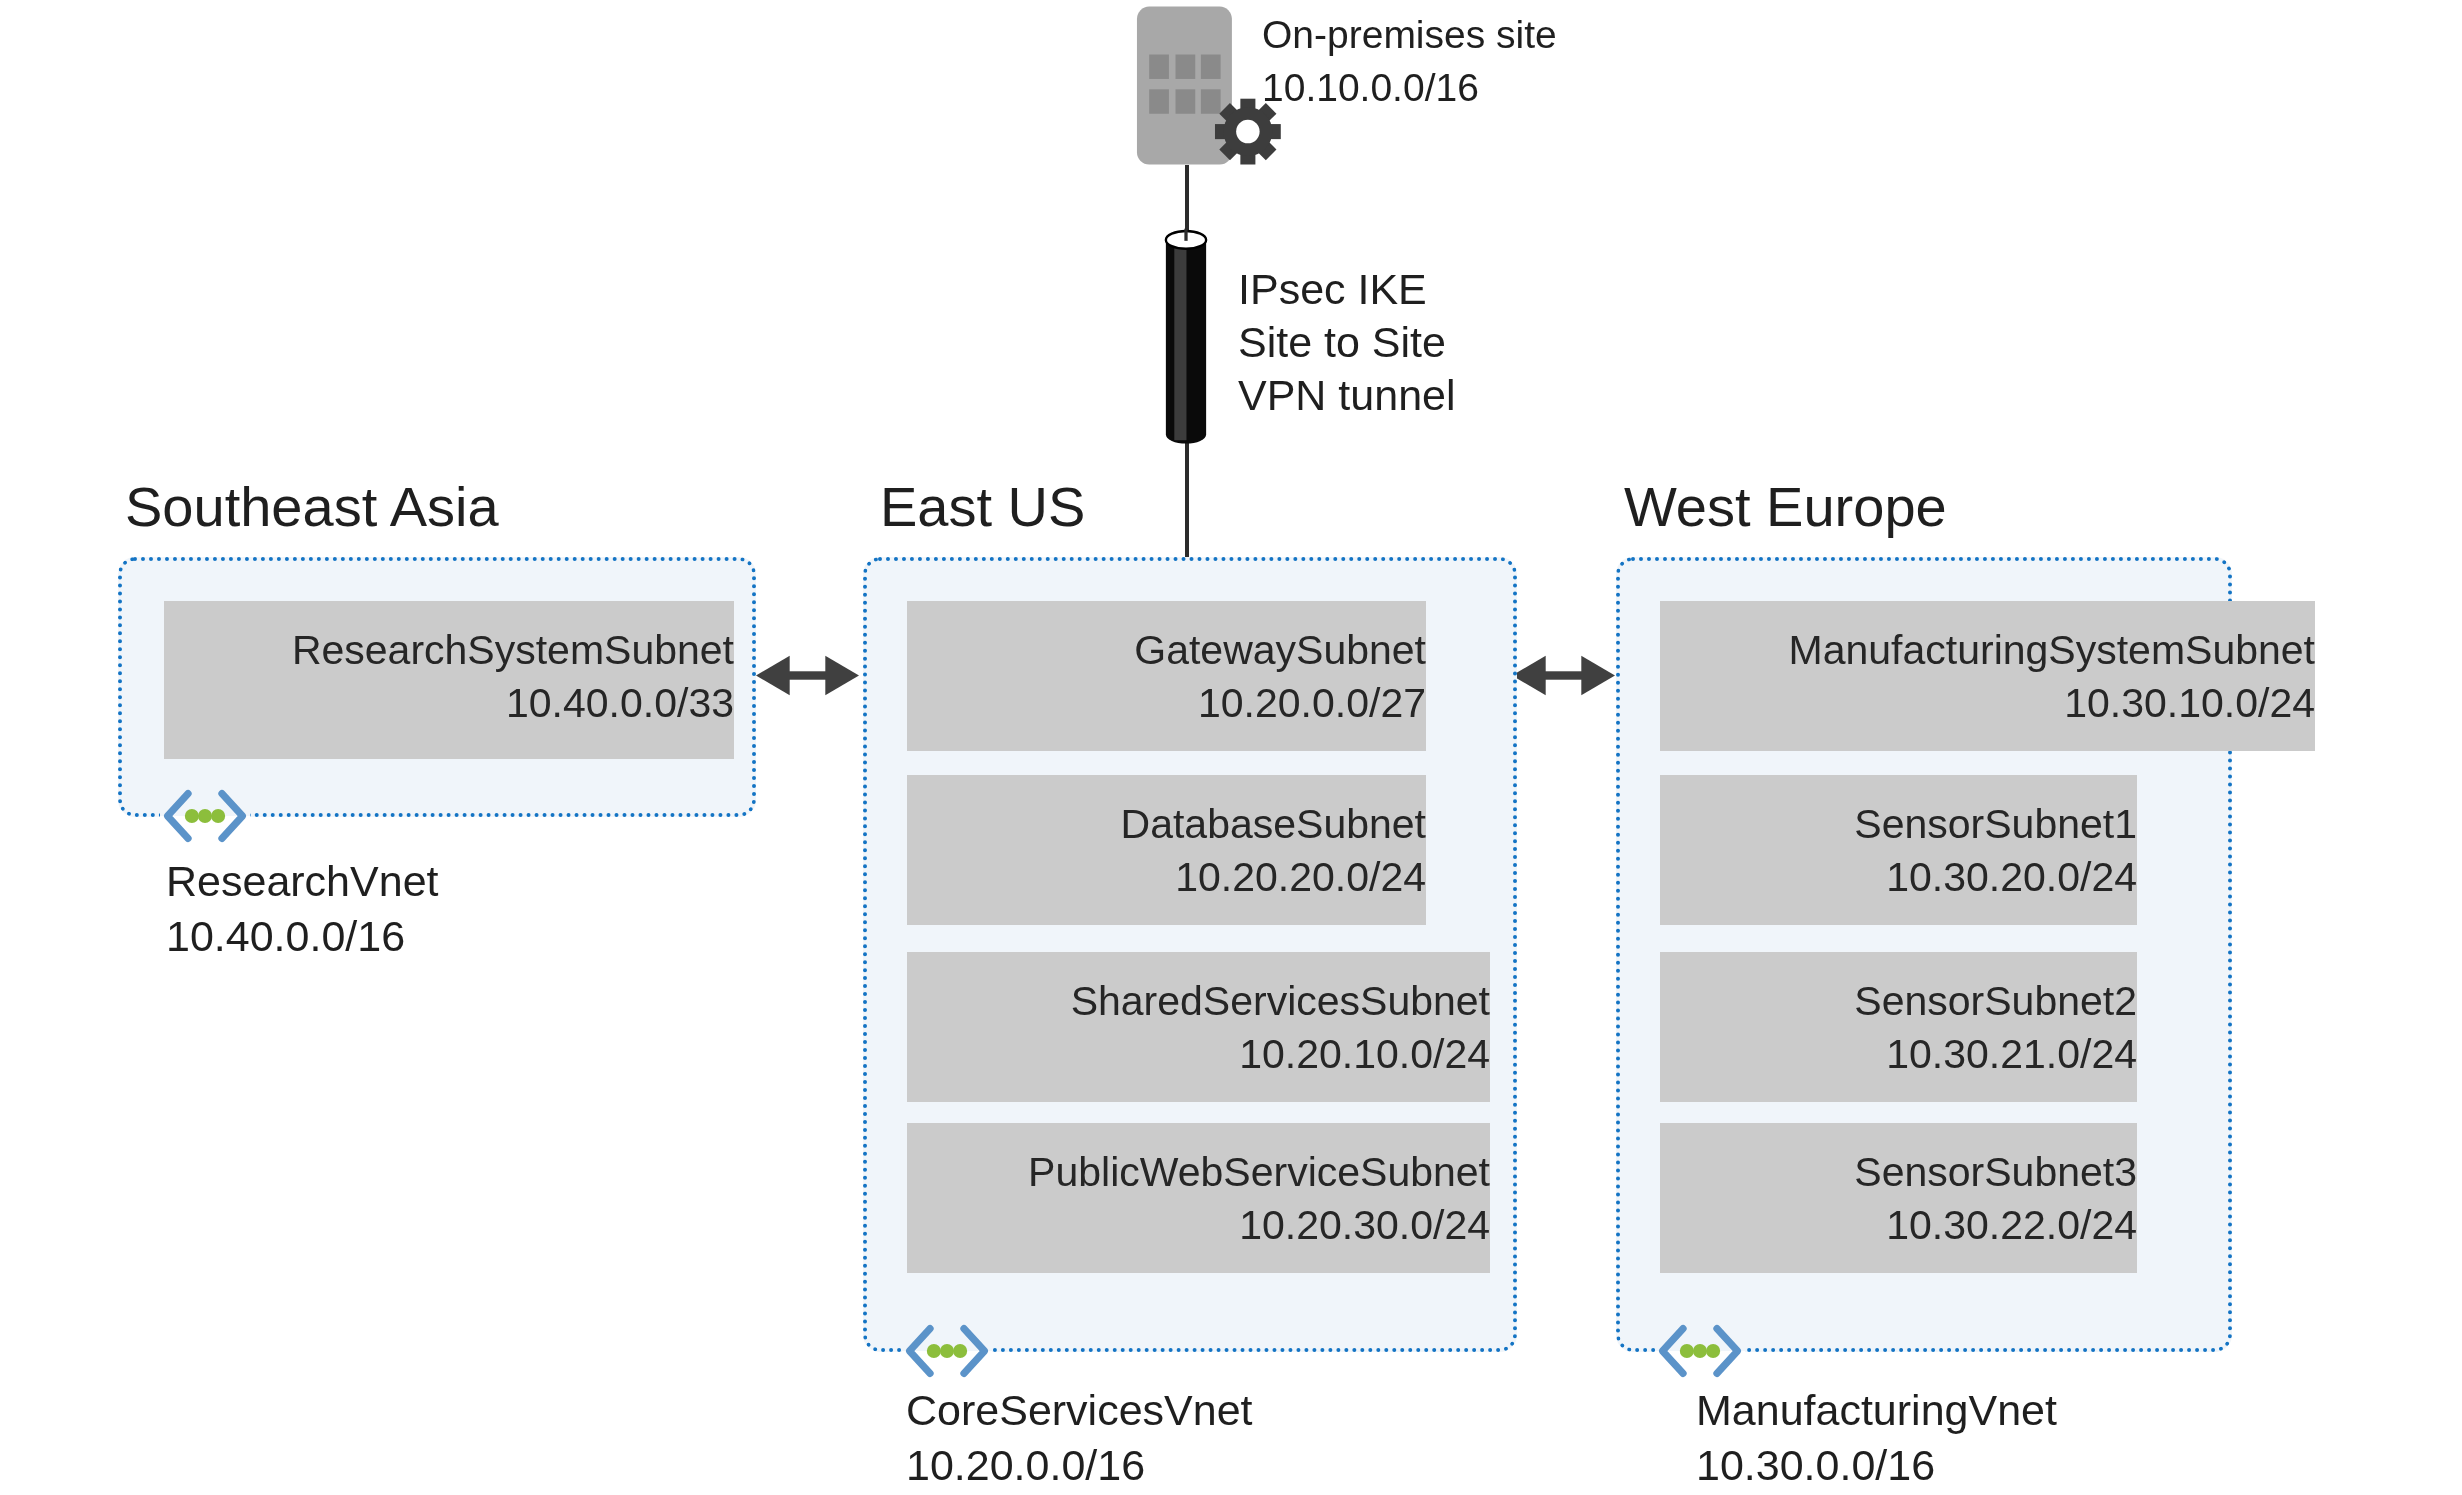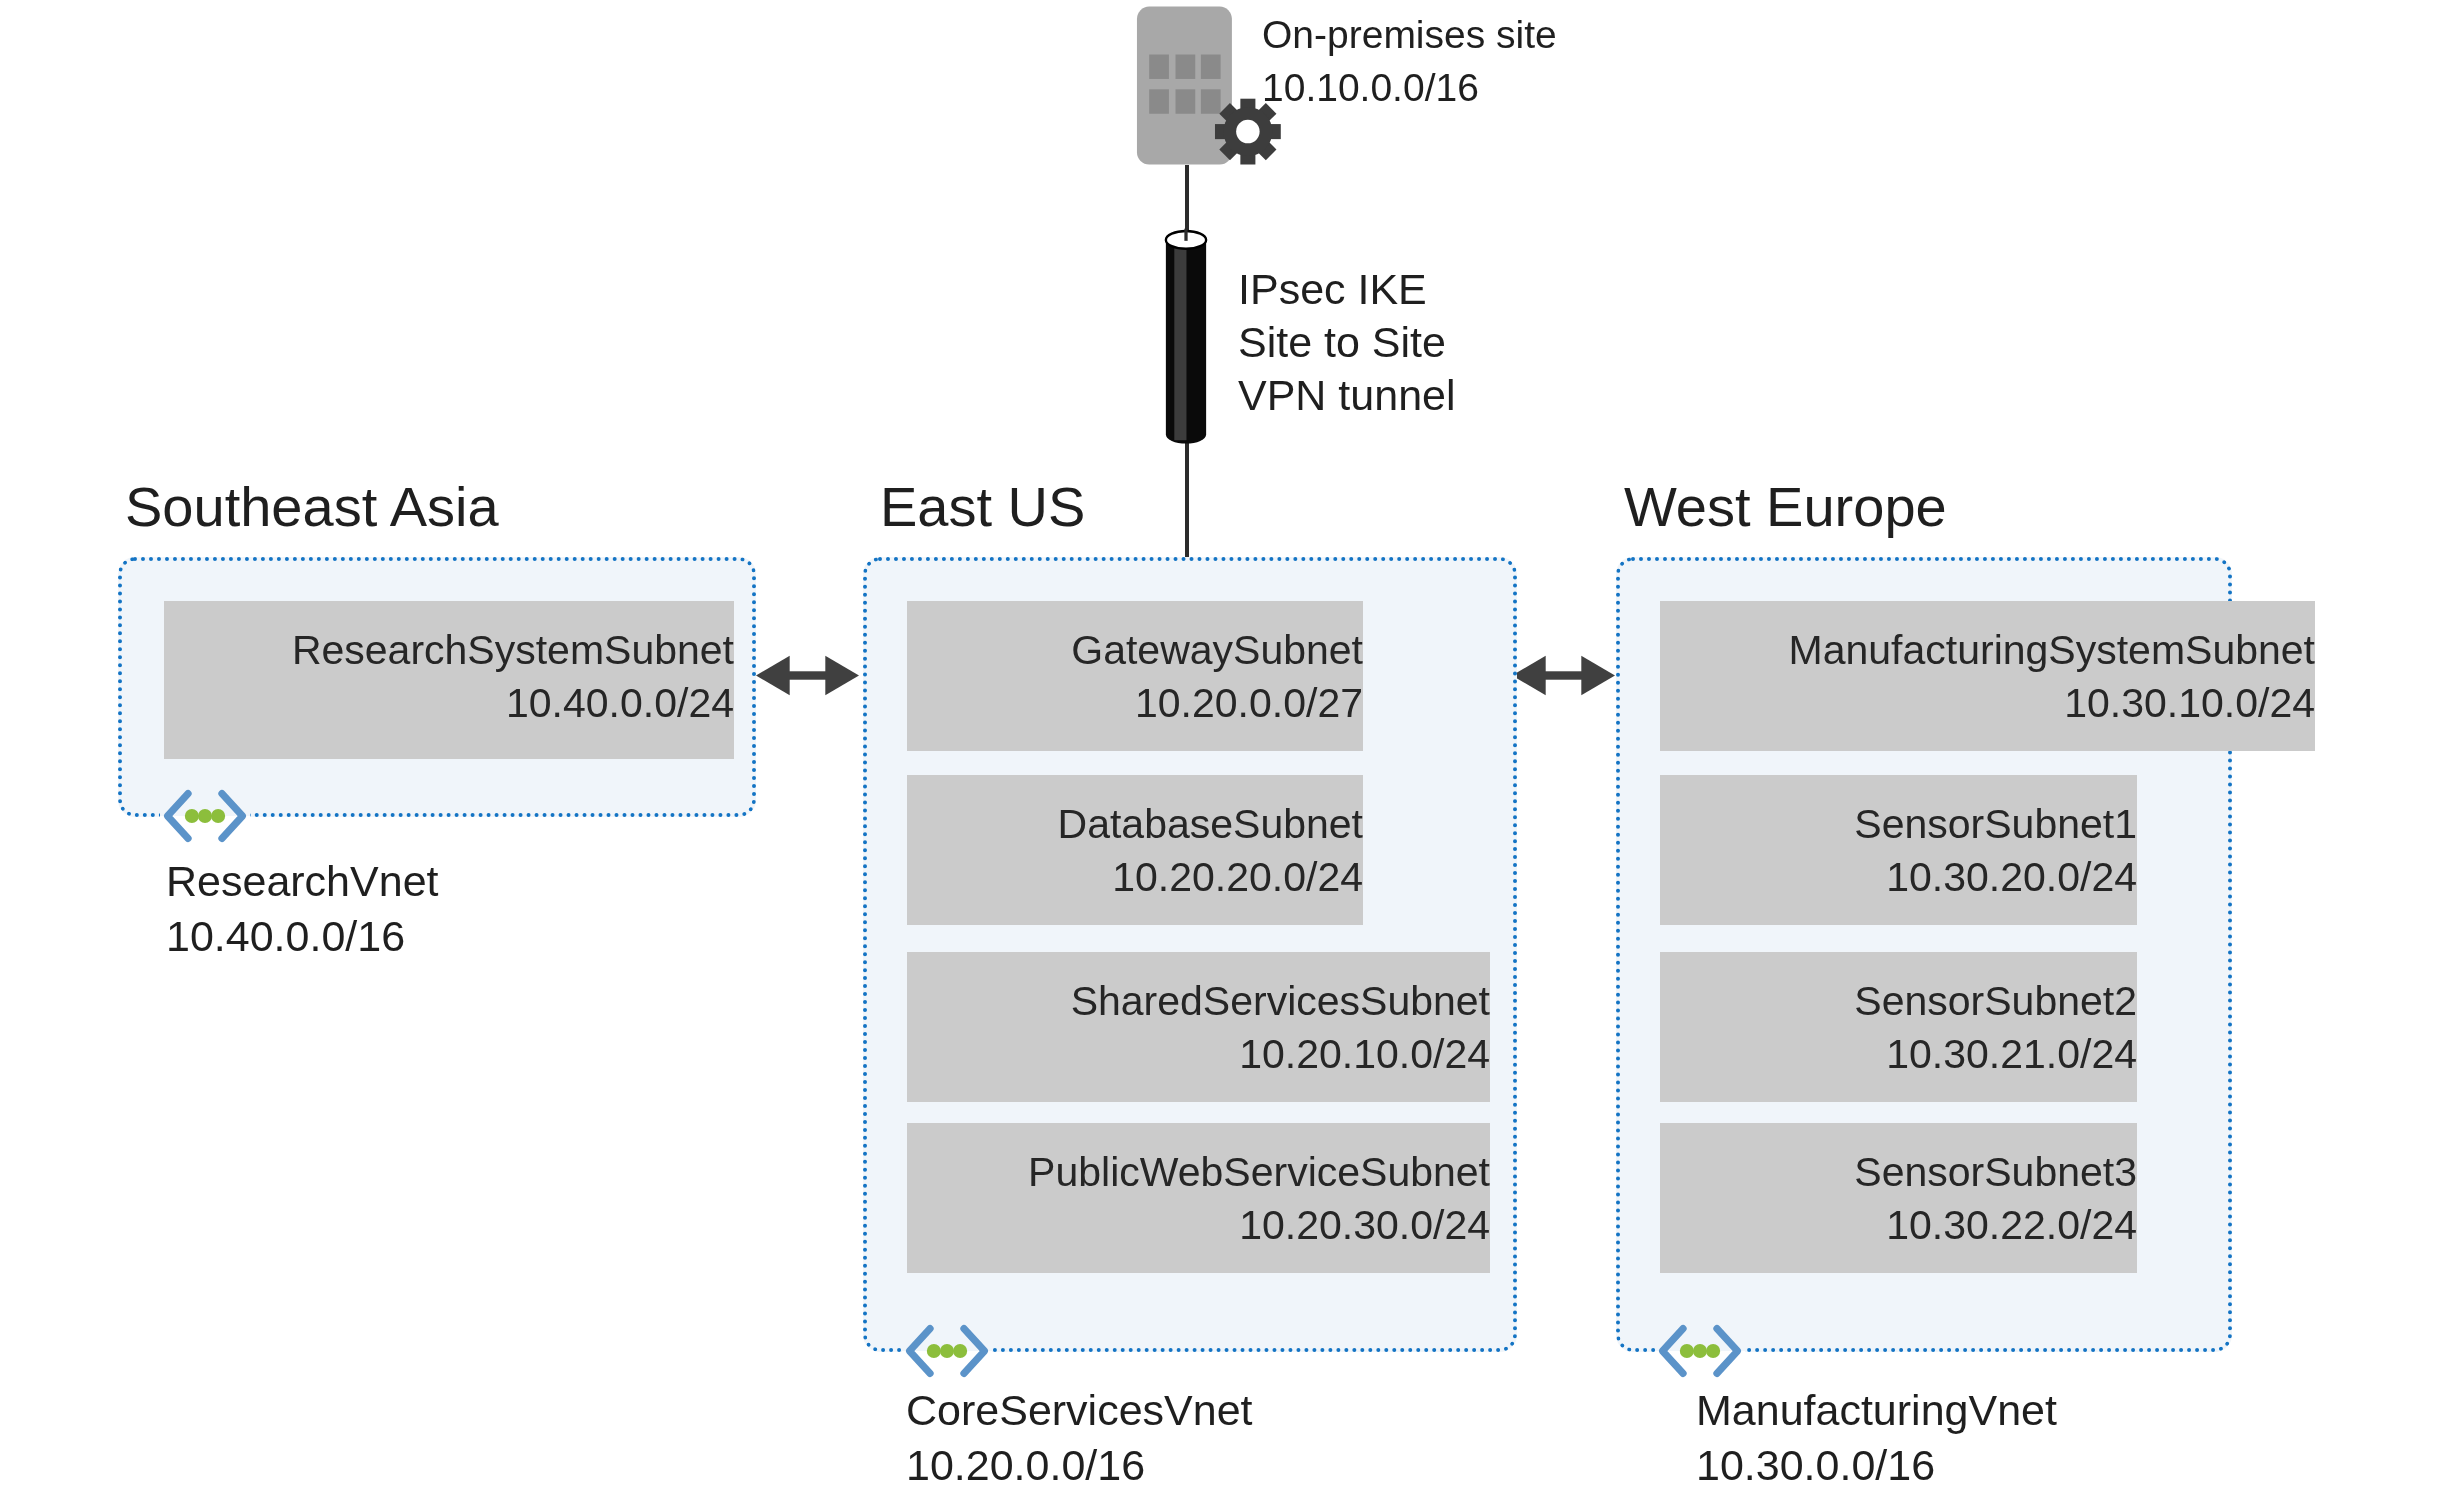--- a/index.html
+++ b/index.html
@@ -27,21 +27,21 @@
   .box-se{left:118px;top:557px;width:638px;height:260px;}
   .box-eastus{left:863px;top:557px;width:654px;height:795px;}
   .box-westeu{left:1616px;top:557px;width:616px;height:795px;}
 
   .subnet{position:absolute;background:var(--subnet-fill);padding:22.6px 0 0 28px;
           font-size:41px;line-height:53px;color:var(--subnet-text);white-space:nowrap;overflow:hidden;text-align:right;}
   
   .r1{top:40px;}  .r2{top:214px;padding-left:24px;} .r3{top:391px;} .r4{top:562px;}
   .subnet{height:150px;left:40px;}
   .box-se .subnet{left:42px;width:570px;height:158px;top:40px;}
-  .w-gw{width:456px;}   
+  .w-gw{width:519px;}   
   .w-sh{width:583px;}   
   .w-mf{width:655px;}   
   .w-sn{width:477px;}   
 
   .vnet-icon{width:90px;height:60px;background:linear-gradient(var(--region-fill) 50%, var(--page-bg) 50%);}
   .vnet-label{font-size:43px;line-height:55px;color:var(--text-dark);white-space:nowrap;}
 
   
   .building-body{fill:var(--building-gray);}
   .building-window{fill:var(--window-gray);}
@@ -116,21 +116,21 @@
       <rect x="30" y="21.5" width="50" height="9"></rect>
       <polygon points="0,26 36,5 36,47"></polygon>
       <polygon points="110,26 74,5 74,47"></polygon>
     </g>
   </svg>
 
   <div class="abs region-title" style="left:125px;top:480px;">Southeast Asia</div>
   <div class="abs region-box box-se">
     <div class="subnet">
       <div>ResearchSystemSubnet</div>
-      <div>10.40.0.0/24</div>
+      <div>10.40.0.0/33</div>
     </div>
   </div>
   <svg class="abs vnet-icon" style="left:160px;top:786px;" viewBox="0 0 96 64">
     <path class="bracket" d="M30 8 L8 32 L30 56"></path>
     <path class="bracket" d="M66 8 L88 32 L66 56"></path>
     <circle class="vdot" cx="34" cy="32" r="7.5"></circle>
     <circle class="vdot" cx="48" cy="32" r="7.5"></circle>
     <circle class="vdot" cx="62" cy="32" r="7.5"></circle>
   </svg>
   <div class="abs vnet-label" style="left:166px;top:854px;">

